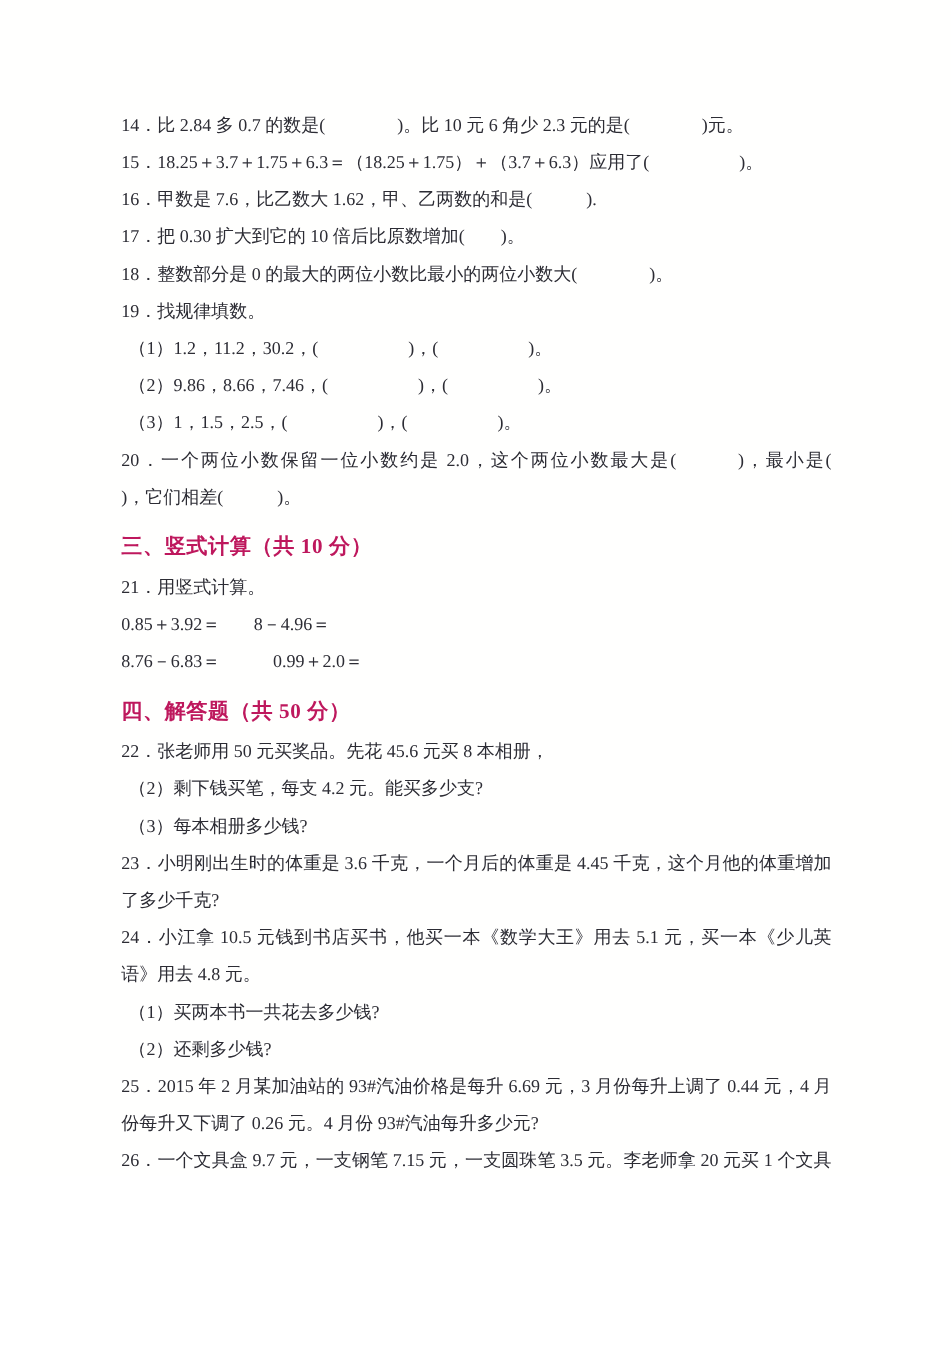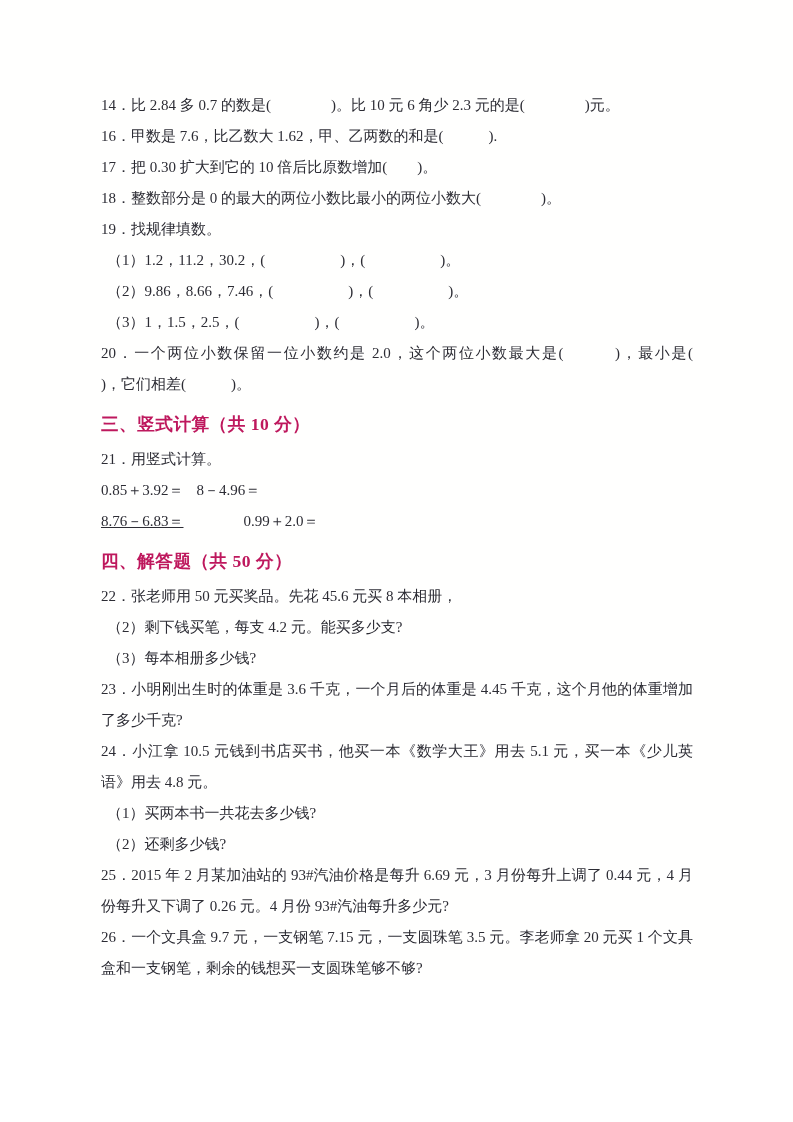--- a/index.html
+++ b/index.html
@@ -39,44 +39,44 @@
     font-size: 17.6px;
     line-height: 33px;
     font-weight: bold;
     color: #be185d;
     letter-spacing: 0.5px;
   }
   p.calc .expr {
     display: inline-block;
   }
   p.calc .gap-sm {
-    margin-right: 13px;
+    margin-right: 28px;
   }
   p.calc .gap-lg {
-    margin-right: 60px;
-    text-decoration: underline;
+    margin-right: 44px;
   }
   .footer {
     position: absolute;
     left: 0;
     right: 0;
     top: 1062px;
     text-align: center;
     font-size: 14.5px;
     line-height: 20px;
     color: #2c2c34;
   }
 </style>
 </head>
 <body>
 
 <div class="page">
   <div class="content">
 
     <p class="line">14．比 2.84 多 0.7 的数是(　　　　)。比 10 元 6 角少 2.3 元的是(　　　　)元。</p>
+    <p class="line">15．18.25＋3.7＋1.75＋6.3＝（18.25＋1.75）＋（3.7＋6.3）应用了(　　　　　)。</p>
     <p class="line">16．甲数是 7.6，比乙数大 1.62，甲、乙两数的和是(　　　).</p>
     <p class="line">17．把 0.30 扩大到它的 10 倍后比原数增加(　　)。</p>
     <p class="line">18．整数部分是 0 的最大的两位小数比最小的两位小数大(　　　　)。</p>
     <p class="line">19．找规律填数。</p>
     <p class="line sub">（1）1.2，11.2，30.2，(　　　　　)，(　　　　　)。</p>
     <p class="line sub">（2）9.86，8.66，7.46，(　　　　　)，(　　　　　)。</p>
     <p class="line sub">（3）1，1.5，2.5，(　　　　　)，(　　　　　)。</p>
     <p class="line">20．一个两位小数保留一位小数约是 2.0，这个两位小数最大是(　　　)，最小是(　　　)，它们相差(　　　)。</p>
 
     <h2 class="sec">三、竖式计算（共 10 分）</h2>

